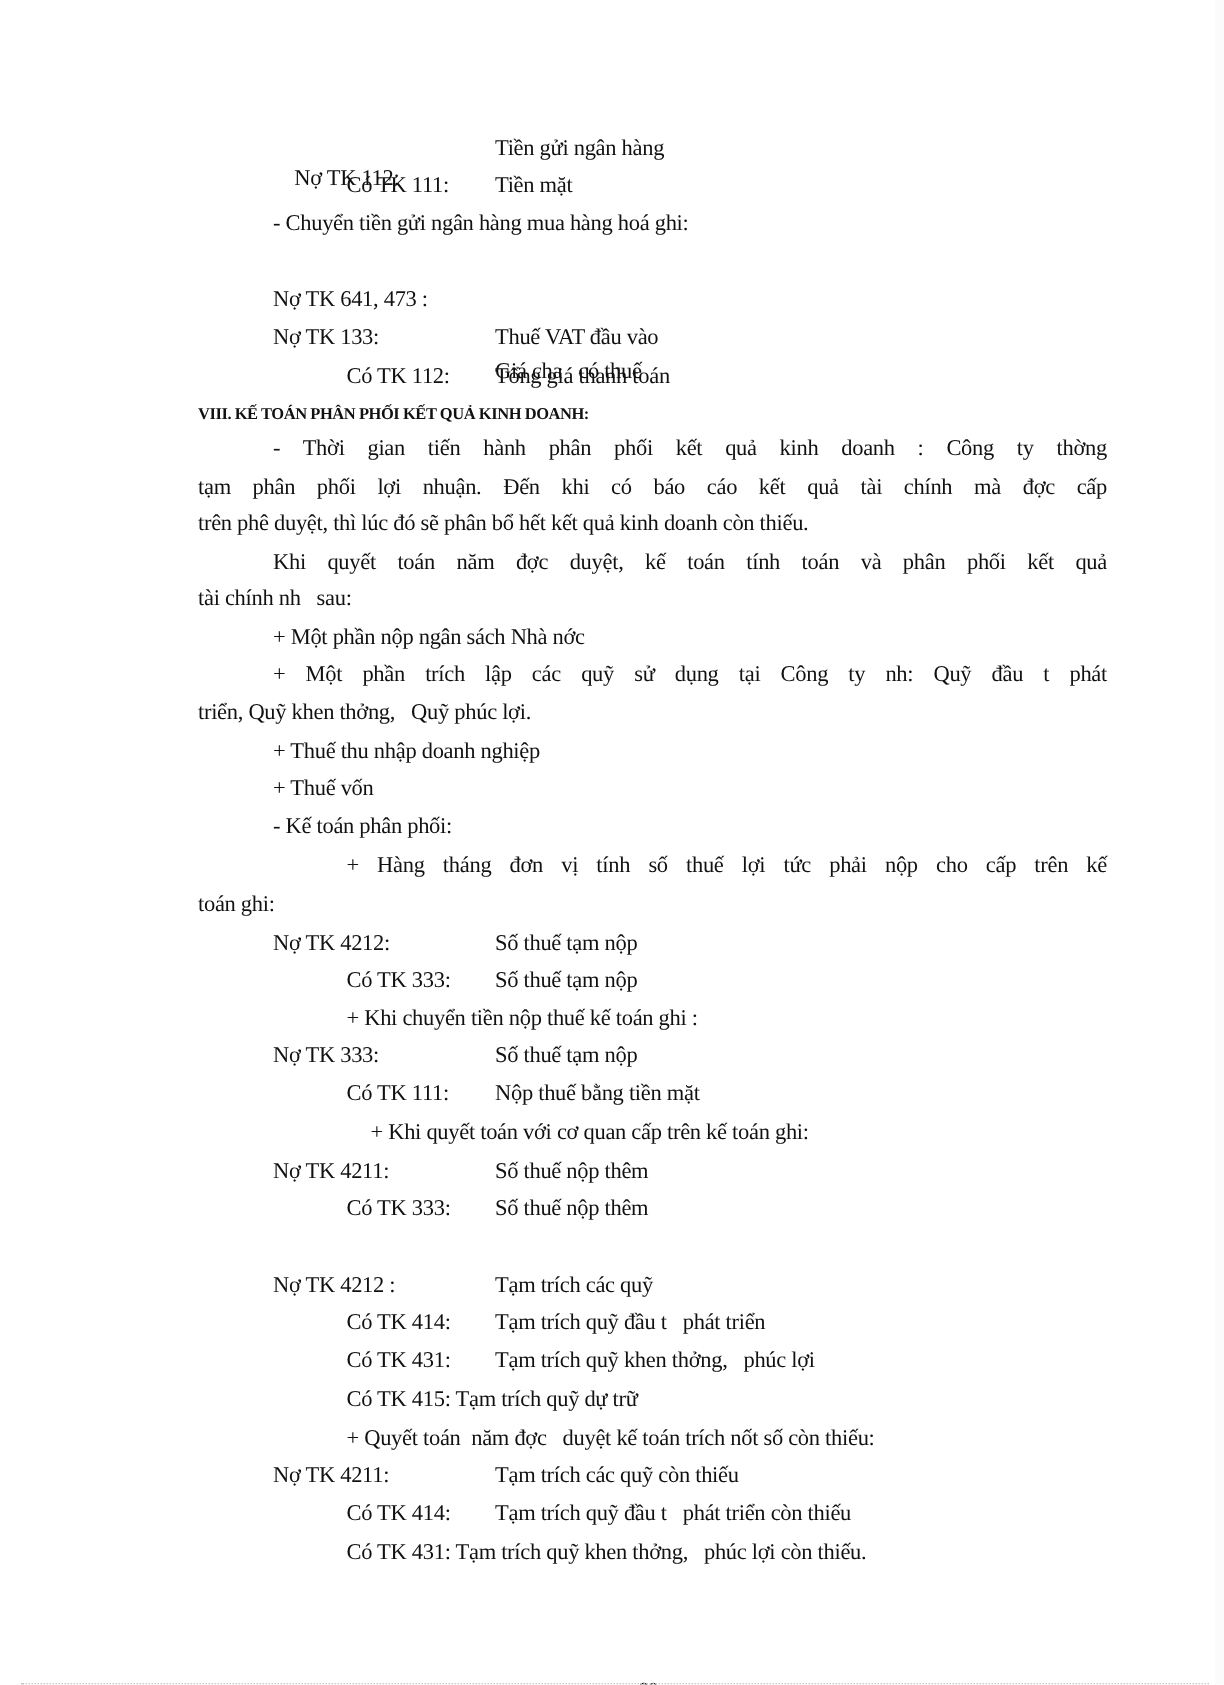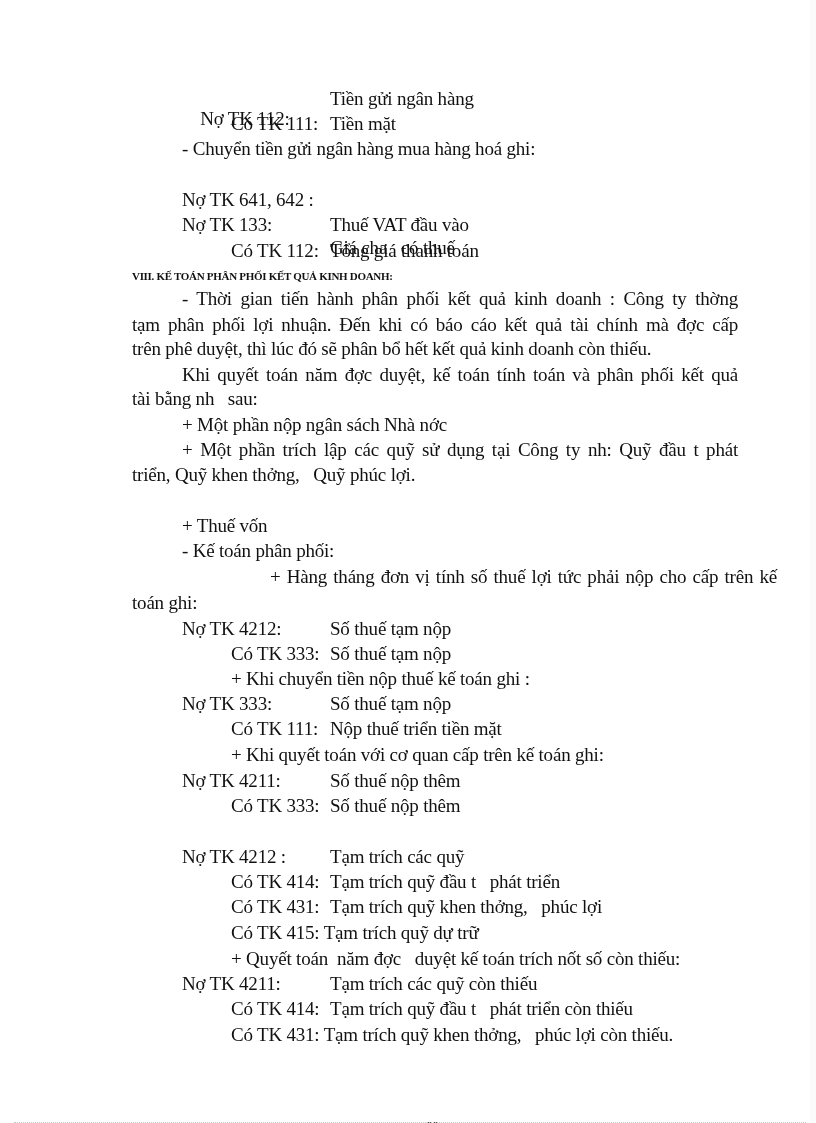--- a/index.html
+++ b/index.html
@@ -7,21 +7,21 @@
       width: 816px; height: 1123px;
       background: #ffffff;
       position: relative;
       overflow: hidden;
       font-family: "Liberation Serif", "DejaVu Serif", serif;
       color: #111111;
     }
     .page { position: absolute; left: 0; top: 0; width: 816px; height: 1123px; }
     .line {
       position: absolute;
-      font-size: 19px;
+      font-size: 15px;
       line-height: 20px;
       white-space: pre;
       letter-spacing: -0.2px;
     }
     .just {
       left: 132px; width: 606px;
       text-align: justify;
       text-align-last: justify;
       white-space: normal;
     }
@@ -52,63 +52,64 @@
   <div class="line" style="left:182px; top:89px;">
     <span>Nợ TK 112:</span>
   </div>
   <div class="line" style="left:330px; top:89px;">Tiền gửi ngân hàng</div>
 
   <div class="line" style="left:231px; top:114px;">Có TK 111:</div>
   <div class="line" style="left:330px; top:114px;">Tiền mặt</div>
 
   <div class="line" style="left:182px; top:139px;">- Chuyển tiền gửi ngân hàng mua hàng hoá ghi:</div>
 
-  <div class="line" style="left:182px; top:190px;">Nợ TK 641, 642 :</div>
+  <div class="line" style="left:182px; top:190px;">Nợ TK 641, 473 :</div>
   <div class="line" style="left:330px; top:190px;margin-top:48px;">Giá cha   có thuế</div>
 
   <div class="line" style="left:182px; top:215px;">Nợ TK 133:</div>
   <div class="line" style="left:330px; top:215px;">Thuế VAT đầu vào</div>
 
   <div class="line" style="left:231px; top:241px;text-align:center;">Có TK 112:</div>
   <div class="line" style="left:330px; top:241px;">Tổng giá thanh toán</div>
 
   <div class="line heading" style="left:132px; top:266px;">VIII. KẾ TOÁN PHÂN PHỐI KẾT QUẢ KINH DOANH:</div>
 
   <div class="line just" style="left:182px; width:556px; top:289px;">- Thời gian tiến hành phân phối kết quả kinh doanh : Công ty thờng</div>
   <div class="line just" style="top:315px;">tạm phân phối lợi nhuận. Đến khi có báo cáo kết quả tài chính mà đợc   cấp</div>
   <div class="line" style="left:132px; top:339px;">trên phê duyệt, thì lúc đó sẽ phân bổ hết kết quả kinh doanh còn thiếu.</div>
 
   <div class="line just" style="left:182px; width:556px; top:365px;">Khi quyết toán năm đợc   duyệt, kế toán tính toán và phân phối kết quả</div>
-  <div class="line" style="left:132px; top:389px;">tài bằng nh   sau:</div>
+  <div class="line" style="left:132px; top:389px;">tài chính nh   sau:</div>
 
   <div class="line just" style="left:182px; width:556px; top:440px;">+ Một phần trích lập các quỹ sử dụng tại Công ty nh:  Quỹ đầu t   phát</div>
   <div class="line" style="left:182px; top:415px;">+ Một phần nộp ngân sách Nhà nớc</div>
   <div class="line" style="left:132px; top:465px;">triển, Quỹ khen thởng,   Quỹ phúc lợi.</div>
+  <div class="line" style="left:182px; top:491px;">+ Thuế thu nhập doanh nghiệp</div>
   <div class="line" style="left:182px; top:516px;">+ Thuế vốn</div>
 
   <div class="line" style="left:182px; top:541px;">- Kế toán phân phối:</div>
 
-  <div class="line just" style="left:231px; width:507px; top:567px;margin-left:39px;">+ Hàng tháng đơn vị tính số thuế lợi tức phải nộp cho cấp trên kế</div>
+  <div class="line just" style="left:231px; width:507px; top:567px;">+ Hàng tháng đơn vị tính số thuế lợi tức phải nộp cho cấp trên kế</div>
   <div class="line" style="left:132px; top:593px;">toán ghi:</div>
 
   <div class="line" style="left:182px; top:619px;">Nợ TK 4212:</div>
   <div class="line" style="left:330px; top:619px;">Số thuế tạm nộp</div>
 
   <div class="line" style="left:231px; top:644px;">Có TK 333:</div>
   <div class="line" style="left:330px; top:644px;">Số thuế tạm nộp</div>
 
   <div class="line" style="left:231px; top:669px;">+ Khi chuyển tiền nộp thuế kế toán ghi :</div>
 
   <div class="line" style="left:182px; top:694px;">Nợ TK 333:</div>
   <div class="line" style="left:330px; top:694px;">Số thuế tạm nộp</div>
 
   <div class="line" style="left:231px; top:719px;">Có TK 111:</div>
-  <div class="line" style="left:330px; top:719px;">Nộp thuế triển tiền mặt</div>
+  <div class="line" style="left:330px; top:719px;">Nộp thuế bằng tiền mặt</div>
 
-  <div class="line" style="left:231px; top:745px;">+ Khi quyết toán với cơ quan cấp trên kế toán ghi:</div>
+  <div class="line" style="left:247px; top:745px;">+ Khi quyết toán với cơ quan cấp trên kế toán ghi:</div>
 
   <div class="line" style="left:182px; top:771px;">Nợ TK 4211:</div>
   <div class="line" style="left:330px; top:771px;">Số thuế nộp thêm</div>
 
   <div class="line" style="left:231px; top:796px;">Có TK 333:</div>
   <div class="line" style="left:330px; top:796px;">Số thuế nộp thêm</div>
 
 
   <div class="line" style="left:182px; top:847px;">Nợ TK 4212 :</div>
   <div class="line" style="left:330px; top:847px;">Tạm trích các quỹ</div>

